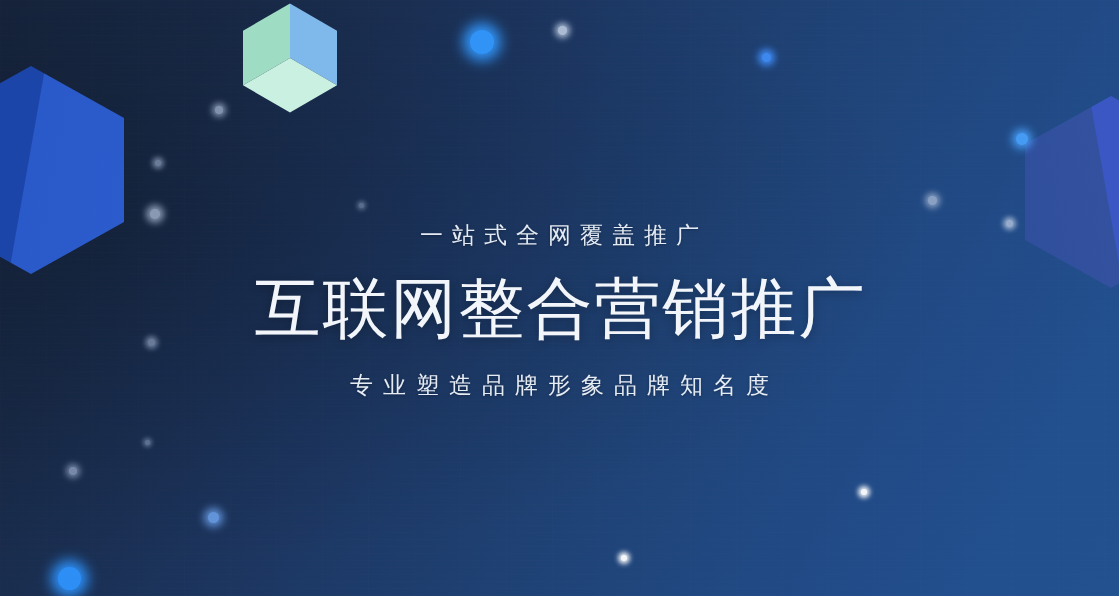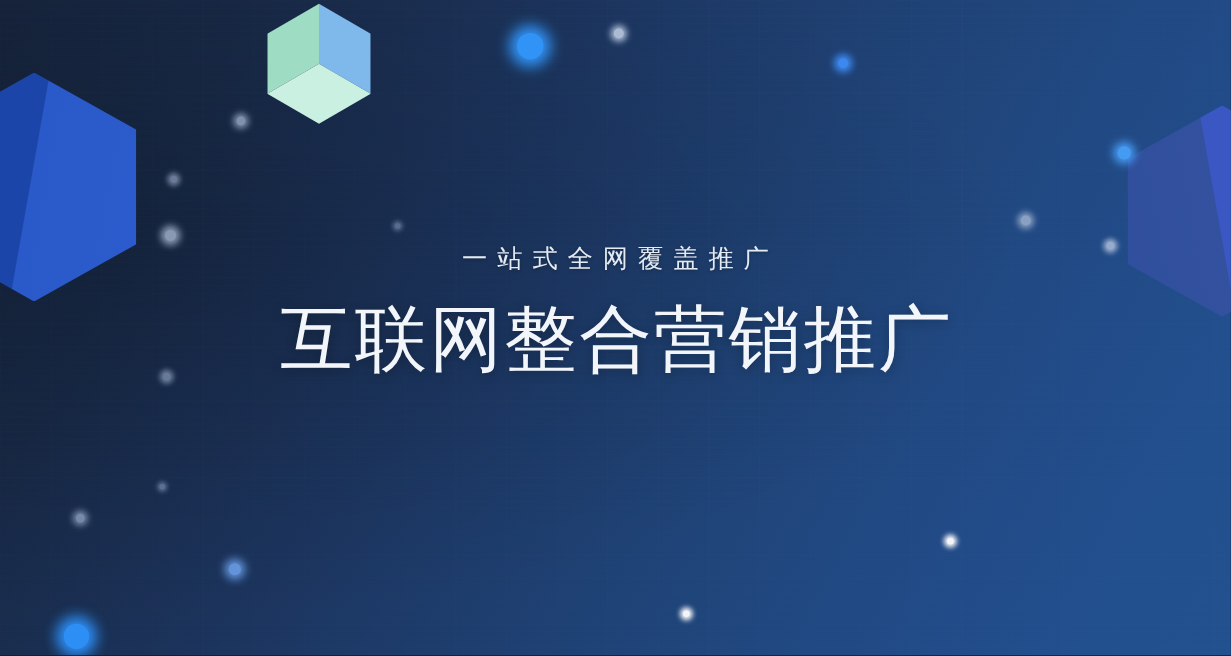--- a/index.html
+++ b/index.html
@@ -171,15 +171,16 @@
       <div class="dot" style="left: 621px; top: 555px; width: 6px; height: 6px; background: rgb(255, 255, 255); opacity: 0.95; box-shadow: rgb(255, 255, 255) 0px 0px 5px 3px;"></div>
       <div class="dot" style="left: 861px; top: 489px; width: 6px; height: 6px; background: rgb(255, 255, 255); opacity: 0.95; box-shadow: rgb(255, 255, 255) 0px 0px 5px 3px;"></div>
       <div class="dot" style="left: 1005.5px; top: 219.5px; width: 7px; height: 7px; background: rgb(195, 209, 232); opacity: 0.72; box-shadow: rgb(195, 209, 232) 0px 0px 5px 3px;"></div>
       <div class="dot" style="left: 144.5px; top: 439.5px; width: 5px; height: 5px; background: rgb(147, 168, 200); opacity: 0.55; box-shadow: rgb(147, 168, 200) 0px 0px 4px 2px;"></div>
       <div class="dot" style="left: 358.5px; top: 202.5px; width: 5px; height: 5px; background: rgb(151, 171, 202); opacity: 0.5; box-shadow: rgb(151, 171, 202) 0px 0px 4px 2px;"></div>
     </div>
 
   <div class="copy">
     <p class="tagline">一站式全网覆盖推广</p>
     <h1 class="headline">互联网整合营销推广</h1>
+    <p class="subline">专业塑造品牌形象品牌知名度</p>
   </div>
 
 </div>
 
 </body></html>

